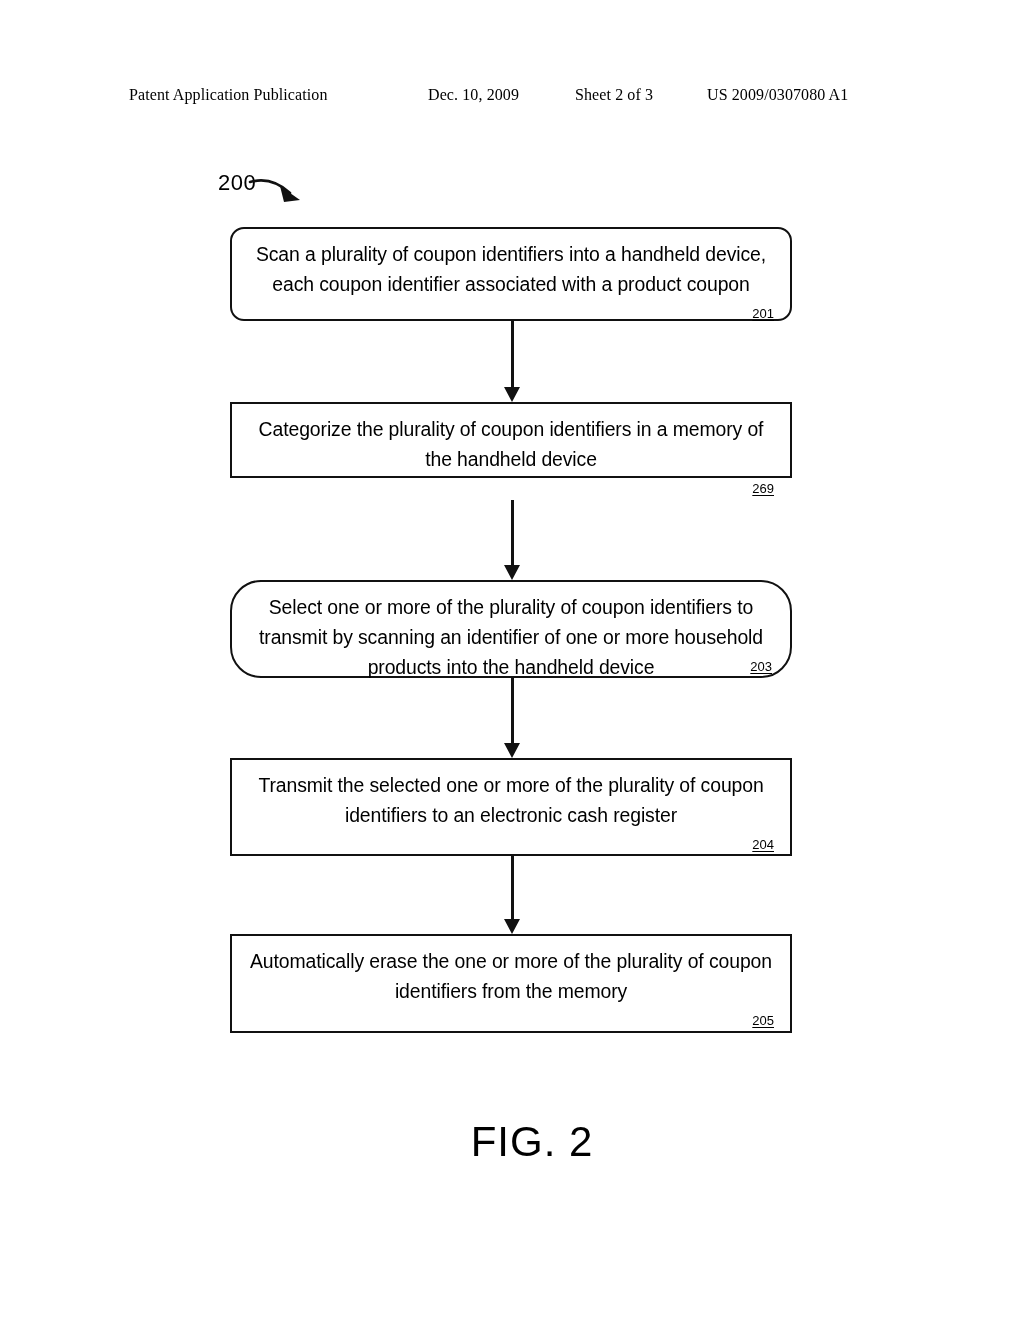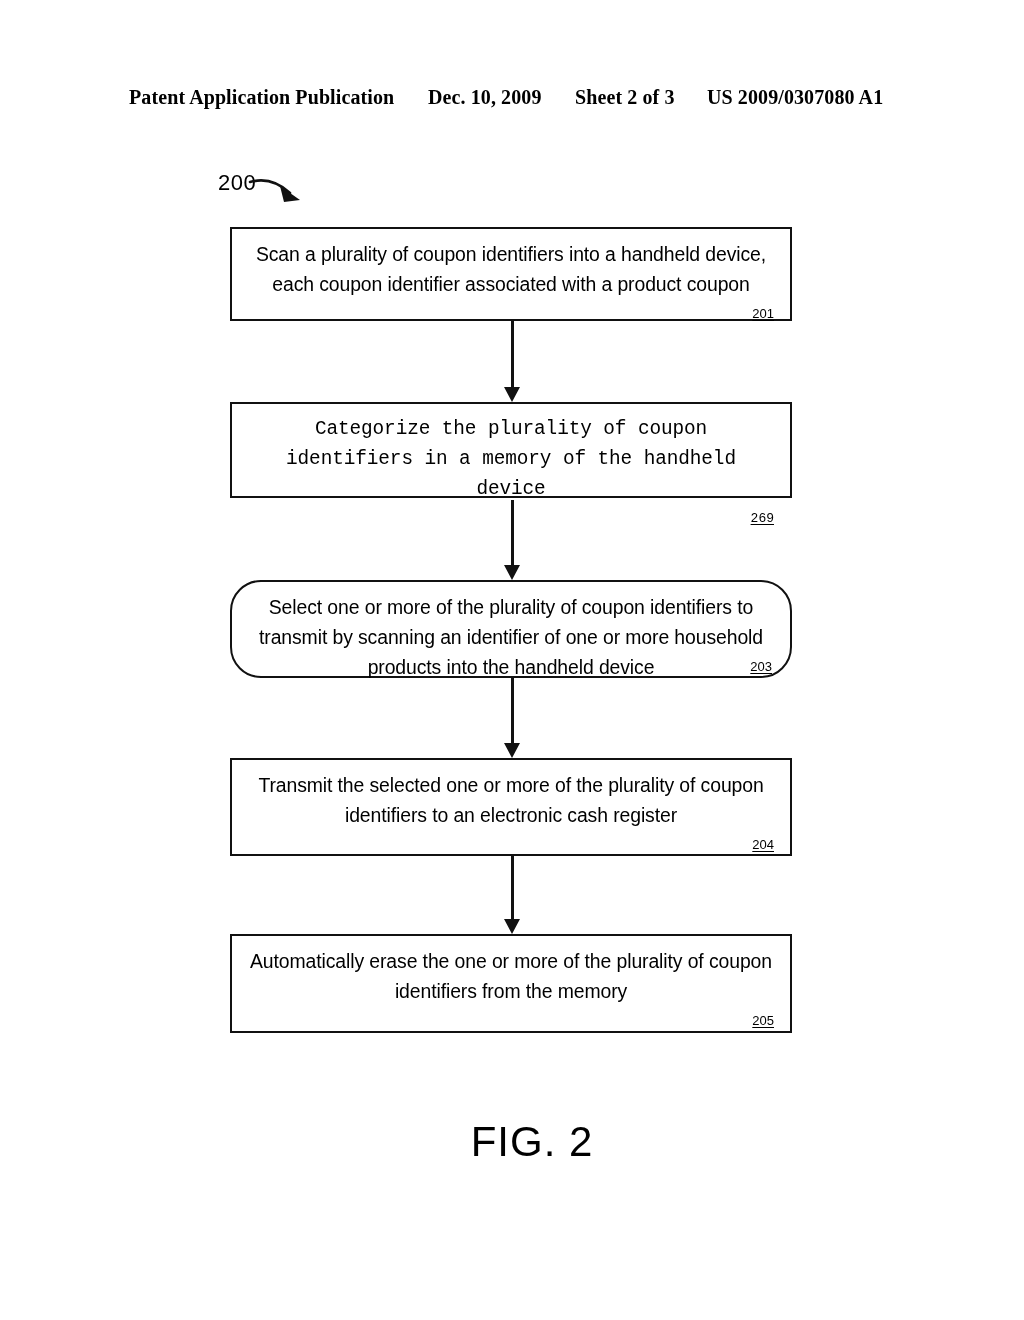--- a/index.html
+++ b/index.html
@@ -17,22 +17,22 @@
   }
 
   
   .page-header {
     position: absolute;
     top: 86px;
     left: 0;
     width: 984px;
     height: 28px;
     font-family: "Liberation Serif", serif;
-    font-weight: bold;
-    font-size: 20px;
+    font-weight: normal;
+    font-size: 16px;
     letter-spacing: 0.1px;
     white-space: nowrap;
   }
   .page-header .hdr-left {
     position: absolute;
     left: 129px;
     top: 0;
   }
   .page-header .hdr-mid {
     position: absolute;
@@ -102,22 +102,22 @@
   
   .node.inline-ref .node-body {
     position: relative;
   }
   .node.inline-ref .node-ref {
     position: absolute;
     right: 2px;
     bottom: 0;
   }
 
-  #node-201 { top: 227px;  height: 94px; }
-  #node-202 { top: 402px;  height: 96px; font-family: Liberation Mono, monospace; }
+  #node-201 { top: 227px;  height: 94px; border-radius: 14px; }
+  #node-202 { top: 402px;  height: 76px; }
   #node-203 { top: 580px;  height: 98px; border-radius: 31px; }
   #node-204 { top: 758px;  height: 98px; }
   #node-205 { top: 934px;  height: 99px; }
 
   
   .connector {
     position: absolute;
     left: 504px;
     width: 16px;
   }

